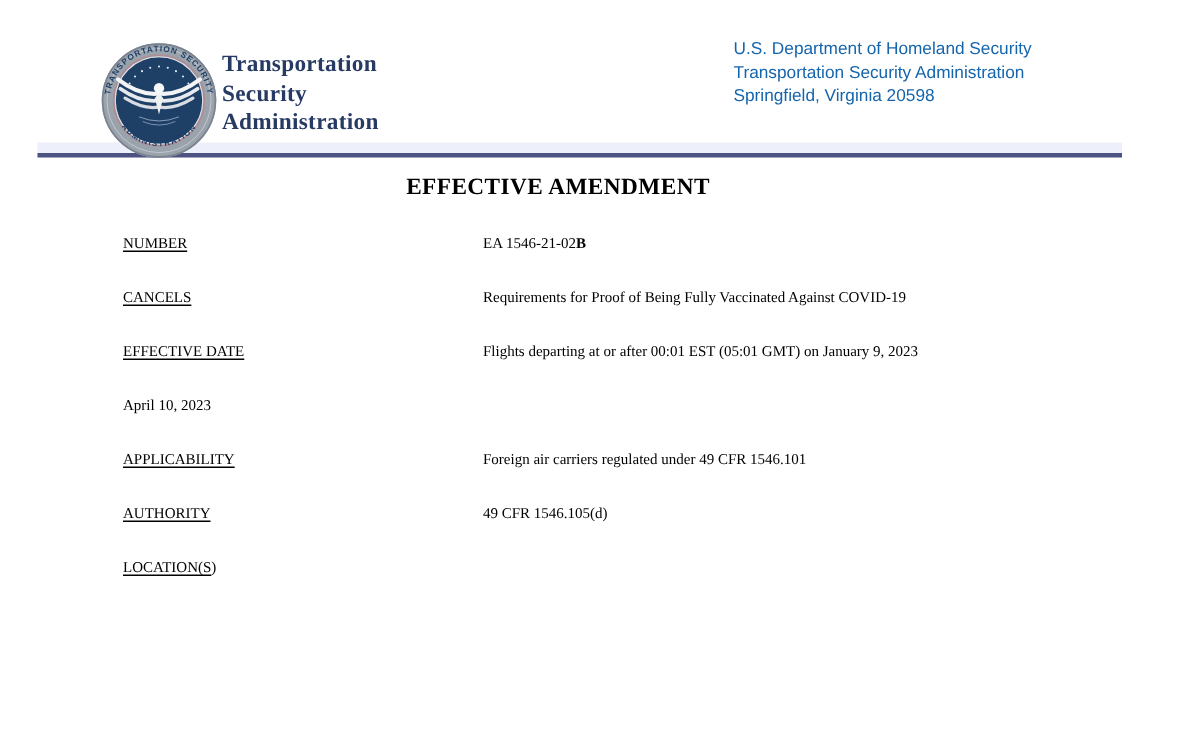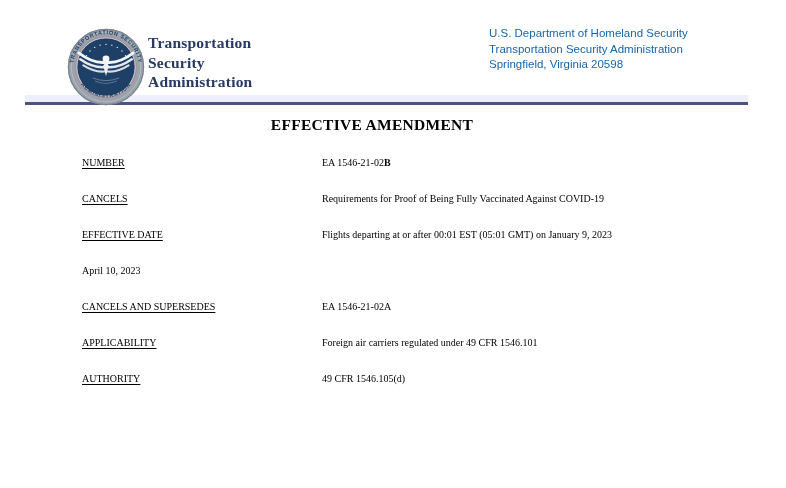--- a/index.html
+++ b/index.html
@@ -142,28 +142,25 @@
       <div class="value-cell"><span>Requirements for Proof of Being Fully Vaccinated Against COVID-19</span><b></b></div>
     </div>
       <div class="row">
       <div class="label-cell"><span class="u">EFFECTIVE DATE</span><span></span></div>
       <div class="value-cell"><span>Flights departing at or after 00:01 EST (05:01 GMT) on January 9, 2023</span><b></b></div>
     </div>
       <div class="row">
       <div class="value-cell"><span>April 10, 2023</span><b></b></div>
     </div>
       <div class="row">
-      <div class="label-cell"><span class="u">CANCELS AND SUPERSEDES</span><span></span></div>
-      <div class="value-cell"><span>EA 1546-21-02A</span><b></b></div>
-    </div>
-      <div class="row">
       <div class="label-cell"><span class="u">APPLICABILITY</span><span></span></div>
       <div class="value-cell"><span>Foreign air carriers regulated under 49 CFR 1546.101</span><b></b></div>
     </div>
       <div class="row">
       <div class="label-cell"><span class="u">AUTHORITY</span><span></span></div>
       <div class="value-cell"><span>49 CFR 1546.105(d)</span><b></b></div>
     </div>
       <div class="row">
+      <div class="label-cell"><span class="u">LOCATION(S</span><span>)</span></div>
     </div>
     </div>
 
 </div>
 
 </body></html>

